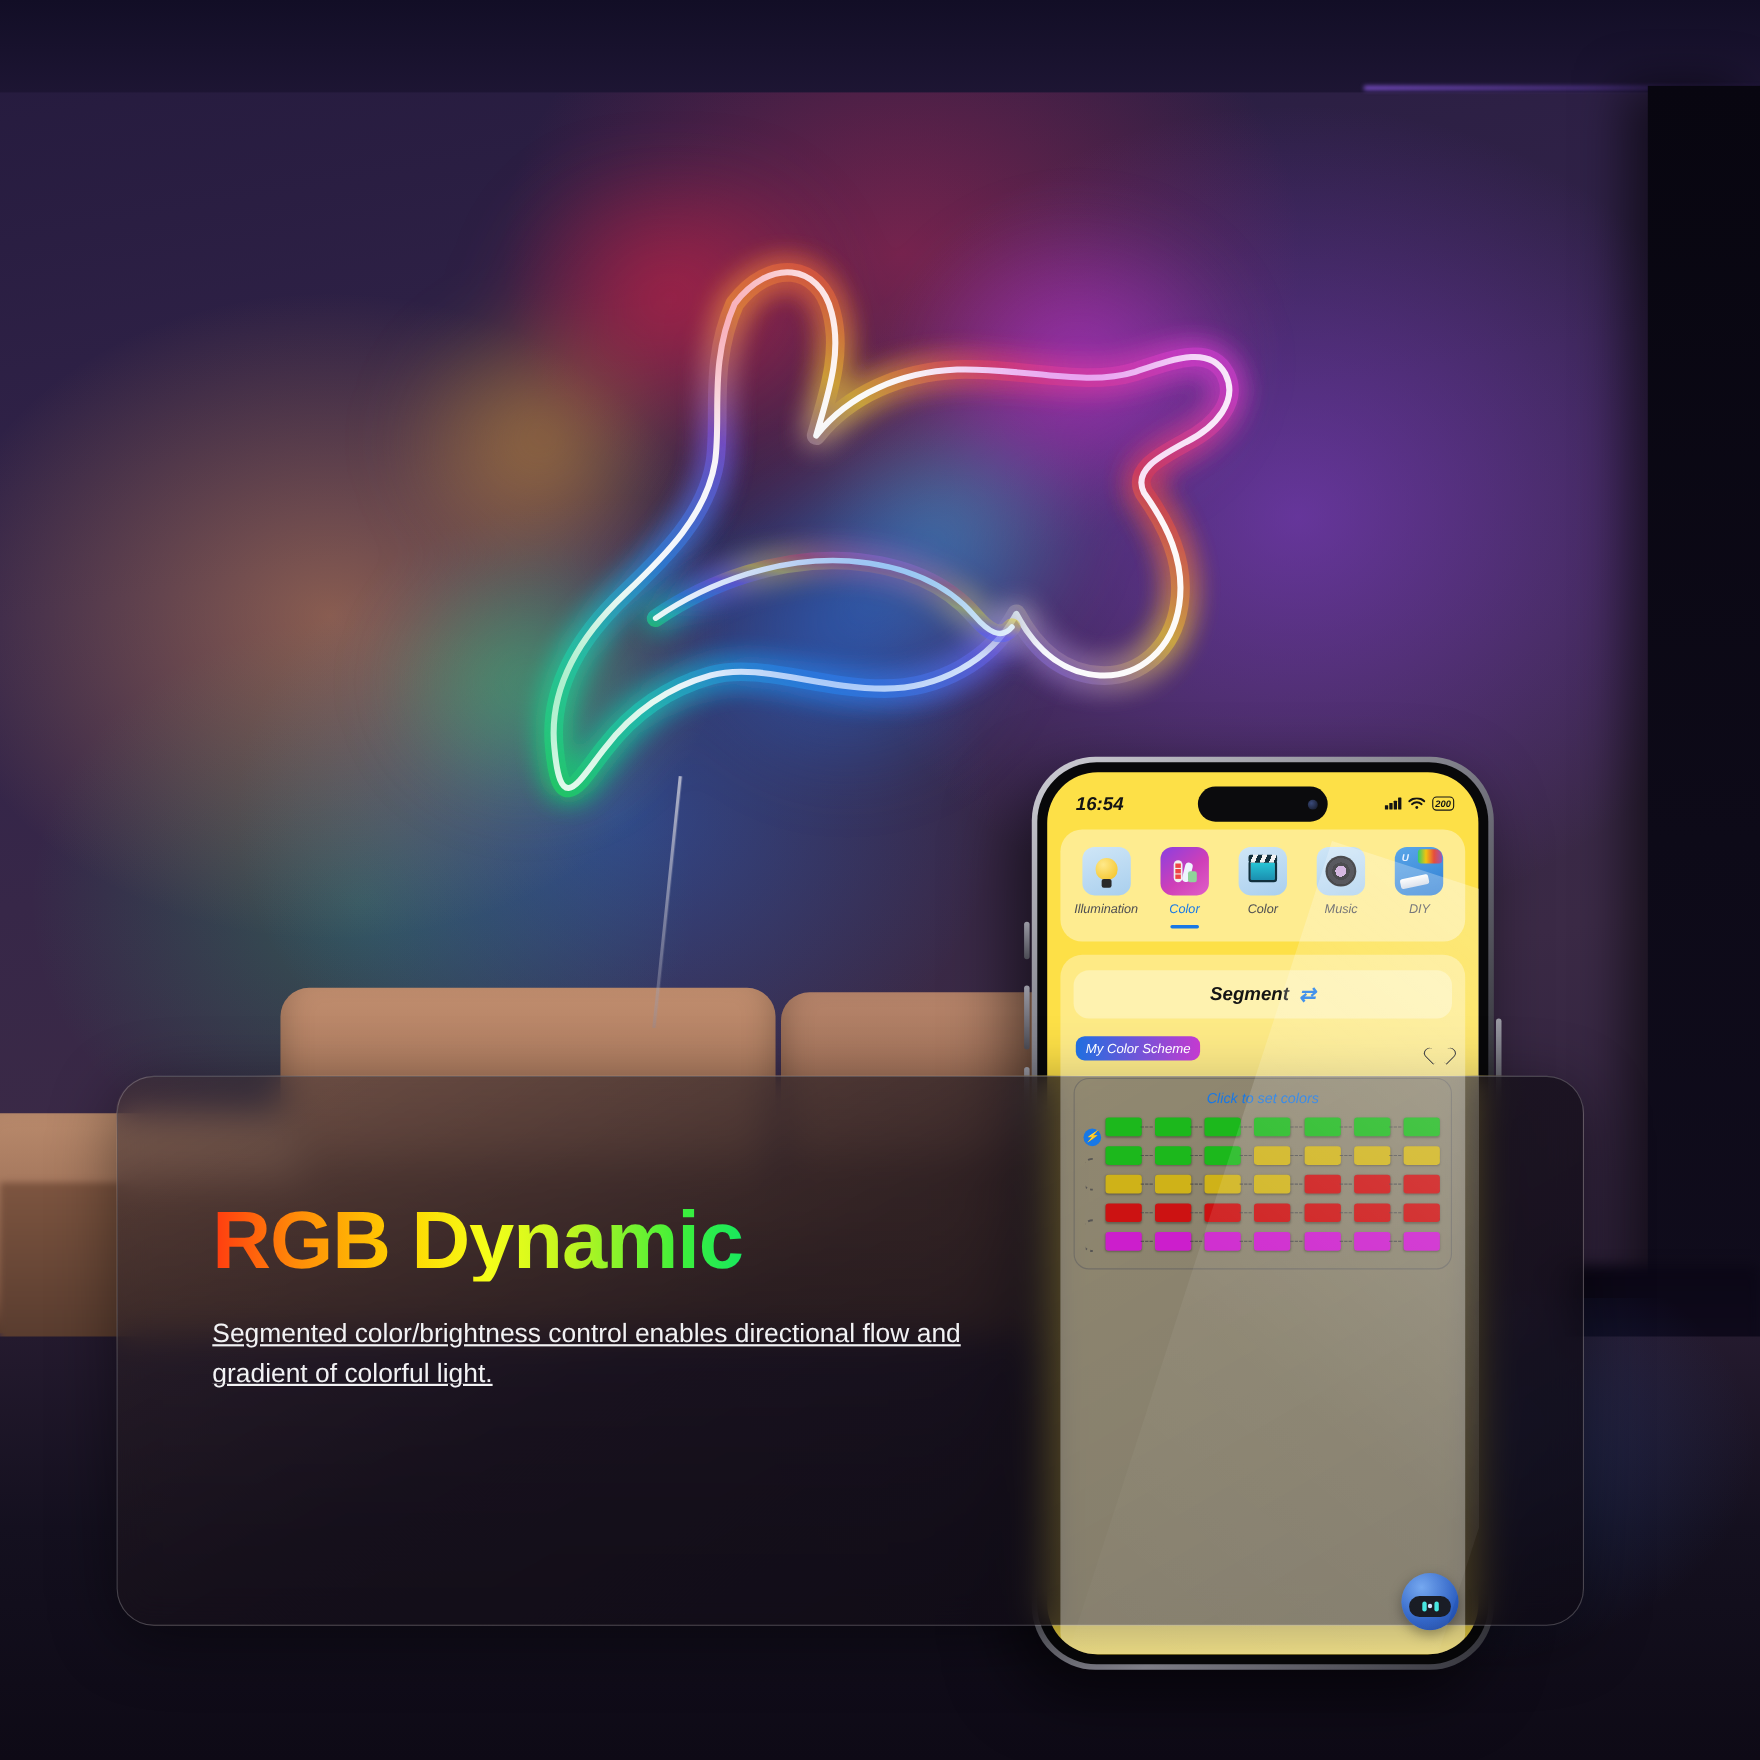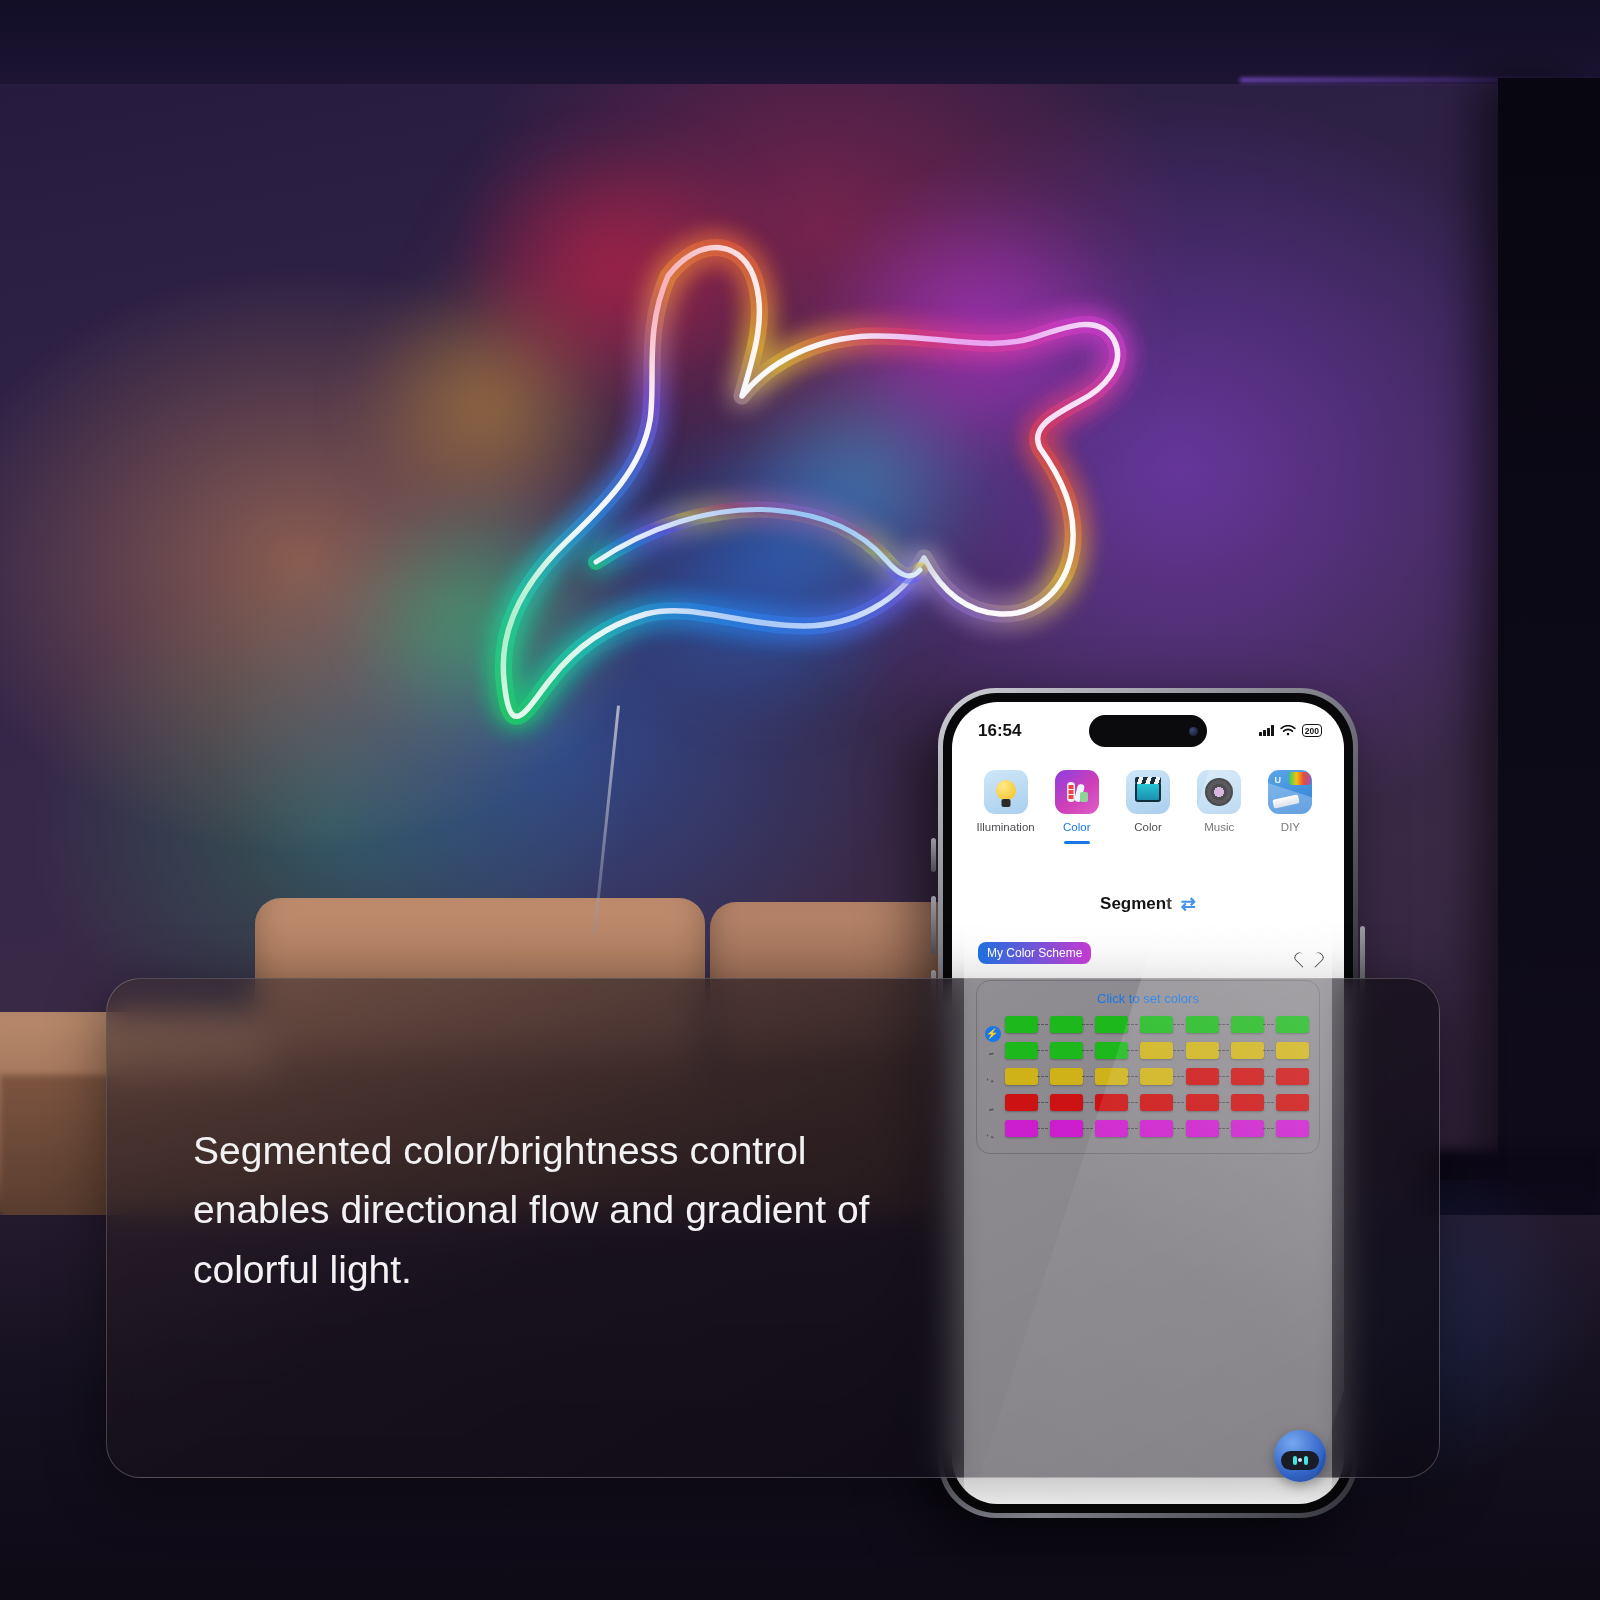--- a/index.html
+++ b/index.html
@@ -96,38 +96,39 @@
     font-size:74px; font-weight:700; letter-spacing:-1px; line-height:1;
     background:linear-gradient(90deg,#ff3a10 0%, #ff8c08 16%, #ffd400 36%, #f5ff19 52%, #bdf520 68%, #3ff03a 88%, #18e85e 100%);
     -webkit-background-clip:text; background-clip:text; color:transparent;
     display:inline-block;
   }
   #headline-2 {
     font-size:74px; font-weight:700; letter-spacing:-1px; line-height:1.16;
     color:#fff; margin-top:8px;
   }
   #subtext {
-    margin-top:30px; font-size:39px; line-height:1.52; color:#f2f2f4;
-    font-weight:400; max-width:760px;
+    margin-top:30px; font-size:24px; line-height:1.52; color:#f2f2f4;
+    font-weight:400; max-width:760px;text-decoration:underline;
   }
 
   
   #phone {
     position:absolute; left:938px; top:688px; width:420px; height:830px;
     border-radius:58px;
     background:linear-gradient(145deg,#cfcfd6,#6e6e78 30%,#2c2c33 55%,#8b8b95 80%,#3a3a42);
     padding:5px;
     box-shadow:-16px 22px 60px rgba(0,0,0,.6);
   }
   #phone-body {
     width:100%; height:100%; border-radius:54px; background:#08080a; padding:9px;
   }
   #phone-screen {
     position:relative; width:100%; height:100%; border-radius:46px; overflow:hidden;
-    background:#ffffff;
+    background:#fde047;
+    font-style:italic;
   }
   .btn-vol { position:absolute; left:-7px; width:5px; border-radius:3px;
     background:linear-gradient(180deg,#9a9aa4,#4b4b54); }
   .btn-pwr { position:absolute; right:-7px; width:5px; border-radius:3px;
     background:linear-gradient(180deg,#9a9aa4,#4b4b54); }
 
   
   .glare {
     position:absolute; right:-40px; top:90px; width:320px; height:900px;
     background:linear-gradient(200deg, rgba(255,255,255,.30), rgba(255,255,255,.05) 55%, rgba(255,255,255,0));
@@ -515,15 +516,16 @@
         </div>
 
       </div>
       <div class="glare"></div>
     </div>
   </div>
 </div>
 
 <div id="glass-card">
   <div class="card-inner">
+    <div id="headline-1">RGB Dynamic</div>
     <div id="subtext">Segmented color/brightness control enables directional flow and gradient of colorful light.</div>
   </div>
 </div>
 
 </body></html>

